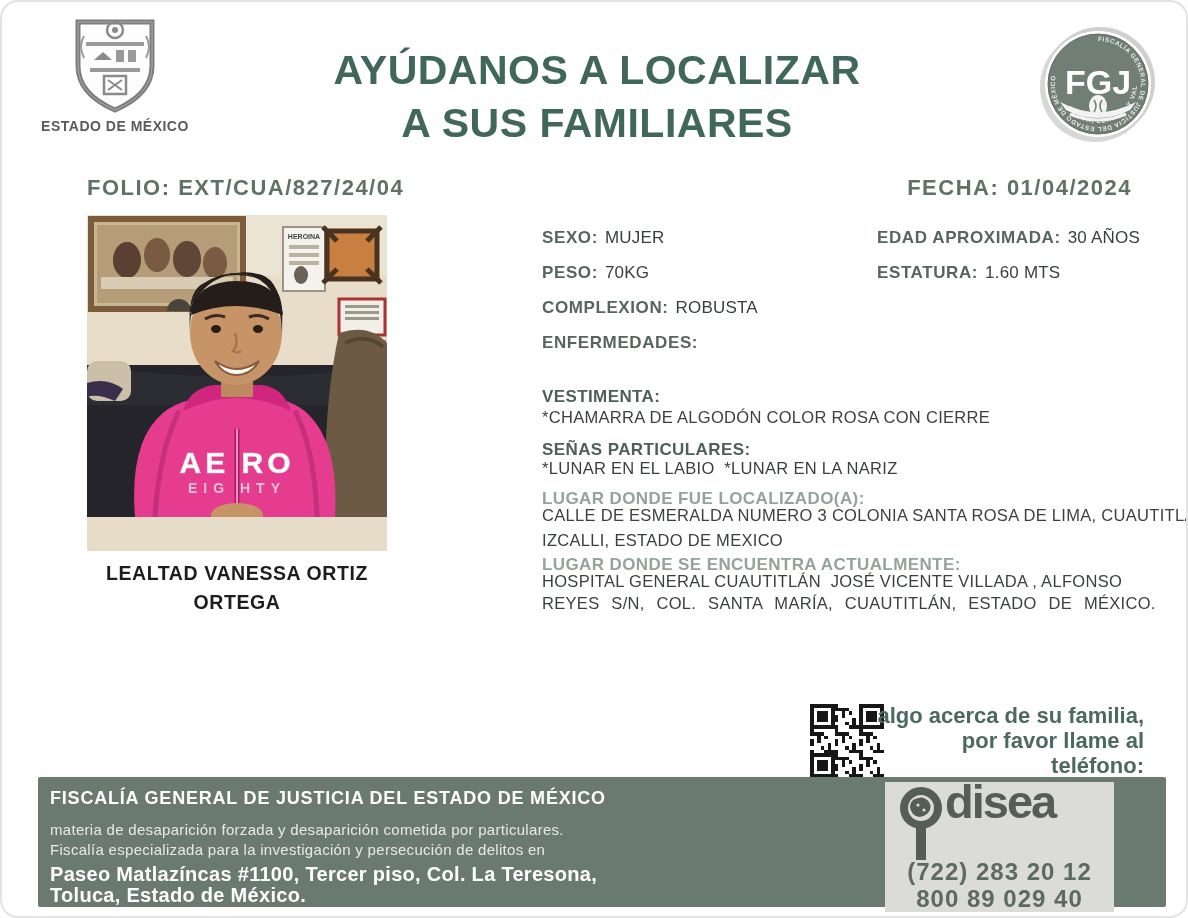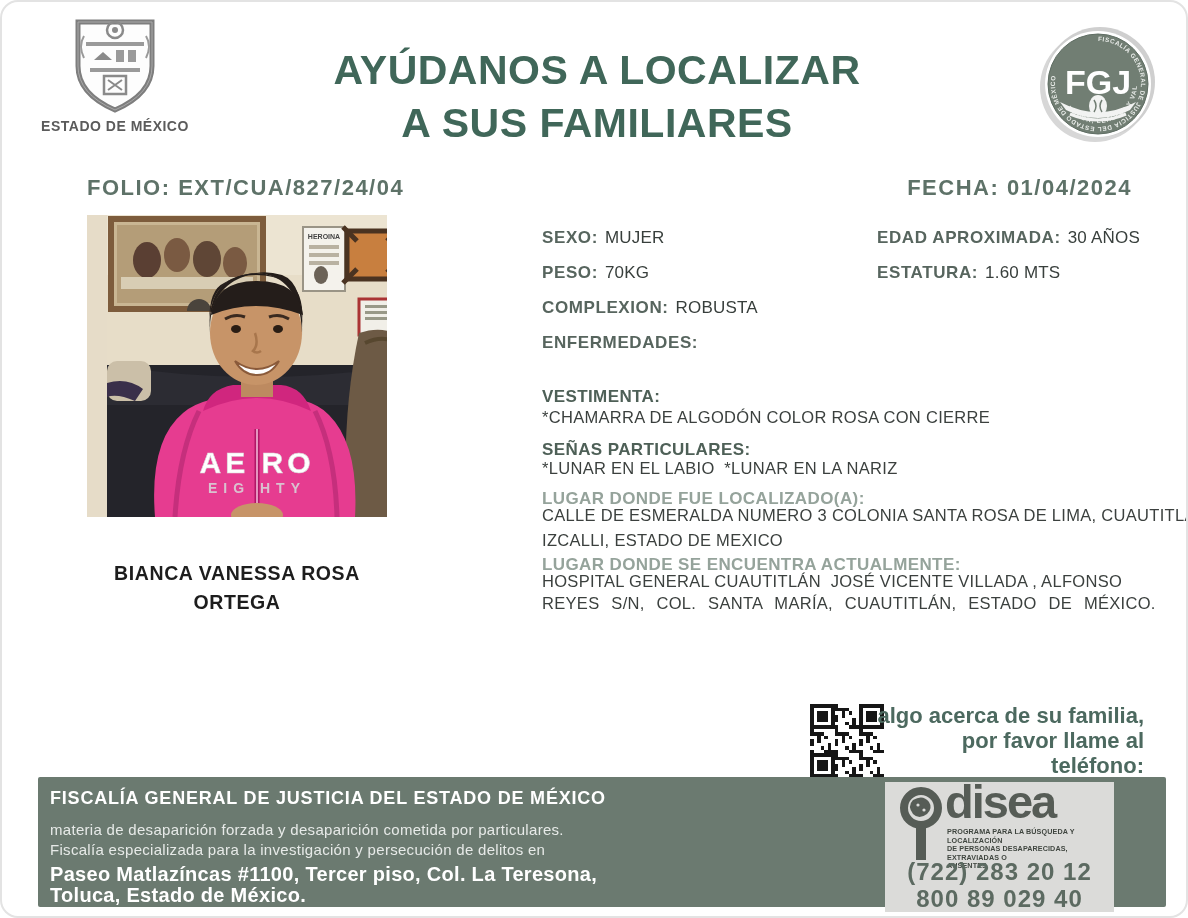--- a/index.html
+++ b/index.html
@@ -13,21 +13,21 @@
   
   .estado-caption{left:38px;top:116px;width:150px;text-align:center;
     font-size:14px;font-weight:bold;color:#5b5b5b;letter-spacing:.5px;}
   .title{left:250px;top:42px;width:690px;text-align:center;color:#406759;
     font-weight:bold;font-size:41px;line-height:53px;letter-spacing:.5px;}
   
   .folio{left:85px;top:173px;font-size:22px;font-weight:bold;color:#5e7268;letter-spacing:1.5px;}
   .fecha{left:880px;top:173px;width:250px;text-align:right;font-size:22px;
     font-weight:bold;color:#5e7268;letter-spacing:1.5px;}
   
-  .photo{left:85px;top:213px;width:300px;height:302px;overflow:hidden;background:#e6dcc8;padding-left:20px;}
+  .photo{left:85px;top:213px;width:300px;height:336px;overflow:hidden;background:#e6dcc8;}
   .name{left:70px;top:557px;width:330px;text-align:center;font-size:19.5px;
     font-weight:bold;color:#1d1d1d;line-height:29px;letter-spacing:.6px;}
   
   .drow{font-size:17px;color:#383f3c;letter-spacing:.2px;white-space:nowrap;}
   .drow b{color:#57655e;font-weight:bold;letter-spacing:.6px;margin-right:7px;}
   
   .shead{font-size:17px;font-weight:bold;color:#4e6057;letter-spacing:.4px;}
   .shead.light{color:#95a39b;font-weight:bold;}
   .sline{font-size:16.5px;color:#3b403e;letter-spacing:.3px;white-space:pre;}
   .sline.spread{word-spacing:7px;}
@@ -169,21 +169,21 @@
       <path d="M128 146 q22 16 44 0 q-8 14 -22 14 q-14 0 -22 -14 Z" fill="#fdfdfd" stroke="#8a5a3a" stroke-width="2"></path>
 
       <text x="150" y="258" text-anchor="middle" font-size="30" font-weight="bold" fill="#ffffff" stroke="#d8d8d8" stroke-width="0.6" letter-spacing="4" font-family="Liberation Sans, sans-serif">AE RO</text>
       <text x="150" y="278" text-anchor="middle" font-size="14" font-weight="bold" fill="#d9c2cf" letter-spacing="6" font-family="Liberation Sans, sans-serif">EIG HTY</text>
 
       <ellipse cx="150" cy="300" rx="26" ry="12" fill="#c79468"></ellipse>
     </svg>
   </div>
 
   <div class="abs name">
-    <div>BIANCA VANESSA ROSA</div>
+    <div>LEALTAD VANESSA ORTIZ</div>
     <div>ORTEGA</div>
   </div>
 
   <div class="abs drow" style="left:540px;top:226px">
     <b>SEXO:</b><span>MUJER</span>
   </div>
   <div class="abs drow" style="left:540px;top:261px">
     <b>PESO:</b><span>70KG</span>
   </div>
   <div class="abs drow" style="left:540px;top:296px">
@@ -675,22 +675,17 @@
 
   <div class="abs panel">
     <svg style="position:absolute;left:6px;top:4px" width="56" height="76" viewBox="0 0 56 76">
       <circle cx="30" cy="22" r="17" fill="none" stroke="#565c56" stroke-width="8"></circle>
       <rect x="25" y="40" width="10" height="34" fill="#565c56"></rect>
       <path d="M22 14 q10 -6 16 2 q4 6 -2 12 q-8 6 -14 0 q-6 -8 0 -14 Z" fill="#565c56"></path>
       <circle cx="27" cy="19" r="1.6" fill="#dbdbd9"></circle>
       <circle cx="33" cy="24" r="1.6" fill="#dbdbd9"></circle>
     </svg>
     <div class="brand">disea</div>
-    <div class="program">
-      <div>PROGRAMA PARA LA BÚSQUEDA Y LOCALIZACIÓN</div>
-      <div>DE PERSONAS DESAPARECIDAS,  EXTRAVIADAS  O</div>
-      <div>AUSENTES</div>
-    </div>
     <div class="phone" style="top:76px">(722) 283 20 12</div>
     <div class="phone" style="top:103px">800 89 029 40</div>
   </div>
 
 </div>
 
 </body></html>

